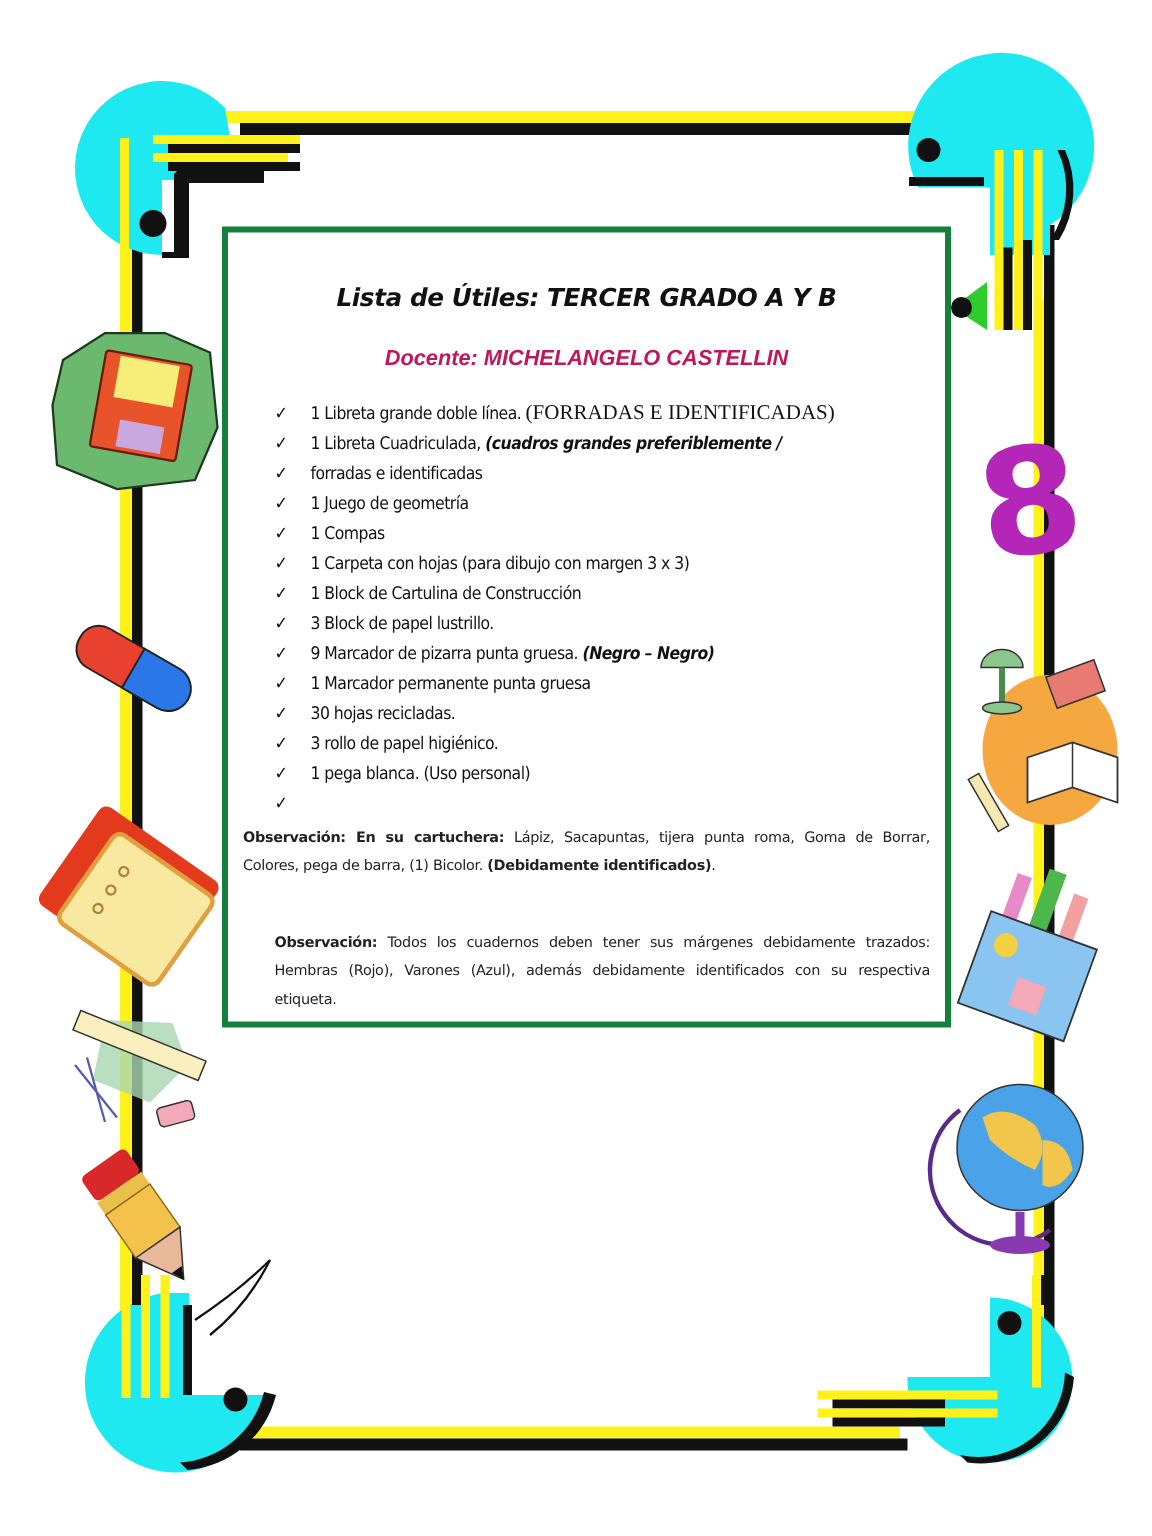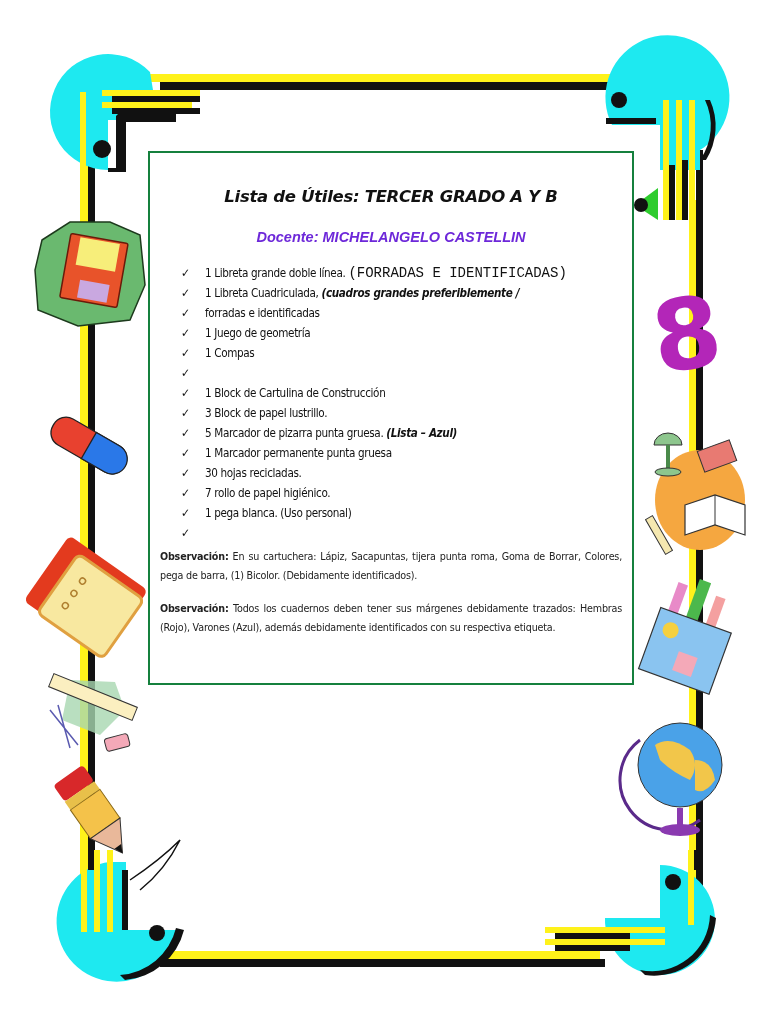--- a/index.html
+++ b/index.html
@@ -1,48 +1,48 @@
 <!DOCTYPE html>
 <html><head>
 <meta charset="utf-8">
 <style>
   html, body { margin:0; padding:0; }
   body { width:768px; height:1024px; background:#ffffff; position:relative; overflow:hidden; font-family:"Liberation Sans", sans-serif; }
   .frame { position:absolute; left:0; top:0; width:768px; height:1024px; }
   .content-box {
     position:absolute; left:148px; top:151px; width:486px; height:534px;
-    border:2px solid #15803d; box-sizing:border-box; background:#fff;
+    border:4px solid #15803d; box-sizing:border-box; background:#fff;
   }
   .title {
     position:absolute; left:0; right:0; top:34px; text-align:center;
     font-family:"DejaVu Sans", sans-serif; font-style:italic; font-weight:bold;
     font-size:16.5px; color:#111; letter-spacing:-0.3px;
   }
   .subtitle {
     position:absolute; left:0; right:0; top:76px; text-align:center;
     font-family:"Liberation Sans", sans-serif; font-style:italic; font-weight:bold;
-    font-size:14.5px; color:#6d28d9;
+    font-size:14.5px; color:#be185d;
   }
   .list { position:absolute; left:28px; top:110px; margin:0; padding:0; list-style:none; }
   .list li {
     position:relative; padding-left:27px; height:20px; line-height:20px;
     font-family:"DejaVu Sans Condensed", "DejaVu Sans", sans-serif; font-size:11.6px; color:#111; white-space:nowrap;
     letter-spacing:-0.35px;
   }
   .list li .check { position:absolute; left:3px; top:0; font-size:12px; color:#111; }
-  .list li .big { font-size:14px; letter-spacing:0px; font-family:Liberation Mono, monospace; }
+  .list li .big { font-size:14px; letter-spacing:0px; font-family:Liberation Serif, serif; }
   .list li b { font-weight:bold;font-style:italic; }
   .obs {
     position:absolute; left:10px; right:10px; font-family:"DejaVu Sans", sans-serif;
     font-size:9.6px; line-height:19px; color:#222; text-align:justify; letter-spacing:-0.2px;
   }
   .obs .lbl { font-weight:bold; }
-  .obs b { font-weight:normal; }
+  .obs b { font-weight:bold; }
   .obs1 { top:394px; }
-  .obs2 { top:446px; }
+  .obs2 { top:464px;margin-left:21px; }
 </style>
 </head>
 <body>
 
 <svg class="frame" viewBox="0 0 768 1024" xmlns="http://www.w3.org/2000/svg">
 
   <g>
     <rect x="150" y="74" width="460" height="8" fill="#fff21a"></rect>
     <rect x="160" y="82" width="450" height="8" fill="#111"></rect>
   </g>
@@ -181,27 +181,27 @@
 <div class="content-box">
   <div class="title">Lista de Útiles: TERCER GRADO A Y B</div>
   <div class="subtitle">Docente: MICHELANGELO CASTELLIN</div>
 
   <ul class="list">
     <li><span class="check">✓</span><span>1 Libreta grande  doble línea. </span><span class="big">(FORRADAS E IDENTIFICADAS)</span></li>
     <li><span class="check">✓</span><span>1 Libreta Cuadriculada, </span><b>(cuadros grandes preferiblemente /</b></li>
     <li><span class="check">✓</span><span>forradas e identificadas</span></li>
     <li><span class="check">✓</span><span>1 Juego de geometría</span></li>
     <li><span class="check">✓</span><span>1 Compas</span></li>
-    <li><span class="check">✓</span></li>
+    <li><span class="check">✓</span><span>1 Carpeta con hojas (para dibujo con margen 3 x 3)</span></li>
     <li><span class="check">✓</span><span>1 Block de Cartulina de Construcción</span></li>
     <li><span class="check">✓</span><span>3 Block de papel lustrillo.</span></li>
-    <li><span class="check">✓</span><span>5 Marcador de pizarra punta gruesa. </span><b>(Lista – Azul)</b></li>
+    <li><span class="check">✓</span><span>9 Marcador de pizarra punta gruesa. </span><b>(Negro – Negro)</b></li>
     <li><span class="check">✓</span><span>1 Marcador permanente punta gruesa</span></li>
     <li><span class="check">✓</span><span>30 hojas recicladas.</span></li>
-    <li><span class="check">✓</span><span>7 rollo de papel higiénico.</span></li>
+    <li><span class="check">✓</span><span>3 rollo de papel higiénico.</span></li>
     <li><span class="check">✓</span><span>1 pega blanca. (Uso personal)</span></li>
     <li><span class="check">✓</span></li>
   </ul>
 
   <div class="obs obs1"><span class="lbl">Observación:</span><b> En su cartuchera:</b><span> Lápiz, Sacapuntas, tijera punta roma, Goma de Borrar, Colores,  pega de barra,  (1) Bicolor. </span><b>(Debidamente identificados)</b><span>.</span></div>
 
   <div class="obs obs2"><span class="lbl">Observación:</span><span> Todos los cuadernos deben tener sus márgenes debidamente trazados: Hembras (Rojo), Varones (Azul), además debidamente identificados con su respectiva etiqueta.</span></div>
 </div>
 
 </body></html>

